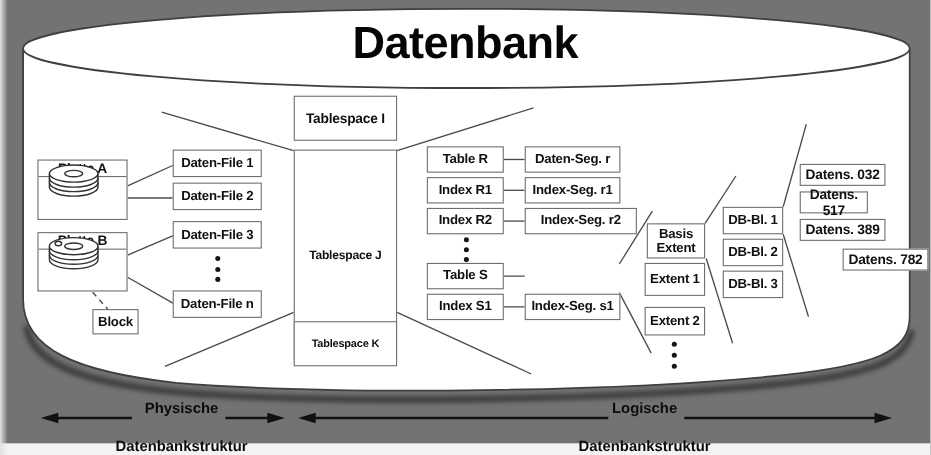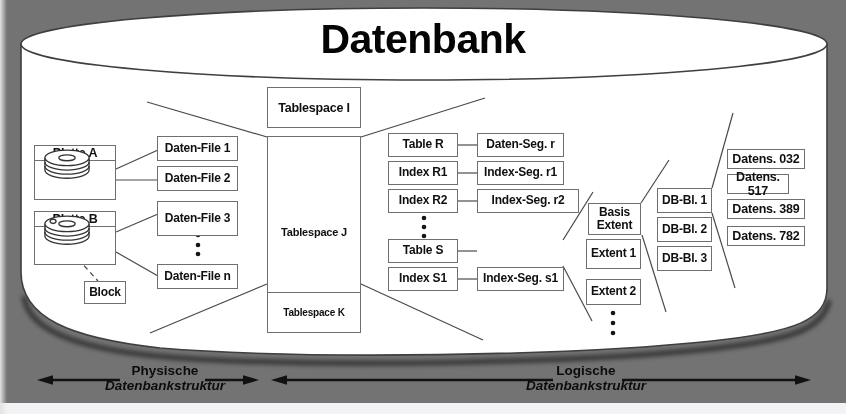--- a/index.html
+++ b/index.html
@@ -22,21 +22,21 @@
   .platte{flex-direction:column;justify-content:flex-start;}
   .ptitle{width:100%;height:15px;border-bottom:1.3px solid #6f6f6f;box-sizing:border-box;
     display:flex;align-items:center;justify-content:center;font-size:12.5px;}
   .picon{margin-top:2px;}
   #title{
     position:absolute;left:0;top:17px;width:846px;text-align:center;z-index:2;
     font-size:41px;font-weight:bold;color:#050505;letter-spacing:-0.5px;line-height:1.1;
   }
   .flabel{position:absolute;z-index:2;text-align:center;font-weight:bold;
     font-size:13.5px;color:#0c0c0c;line-height:1;}
-  .flabel .l2{margin-top:1px;font-style:italic;}
+  .flabel .l2{margin-top:21px;}
 </style>
 </head>
 <body>
 
 <div id="canvas">
 
   <svg id="cyl" width="846" height="414" viewBox="0 0 846 414">
     <defs>
       <filter id="soft" x="-20%" y="-20%" width="140%" height="140%">
         <feGaussianBlur stdDeviation="2.2"></feGaussianBlur>
@@ -140,21 +140,21 @@
         <ellipse cx="32" cy="12" rx="10" ry="3.6"></ellipse>
         <ellipse cx="15" cy="9" rx="3.6" ry="2.6"></ellipse>
       </g>
     </svg>
   </div>
 
   <div class="box" style="left:84px;top:281px;width:42px;height:23px;">Block</div>
 
   <div class="box" style="left:157px;top:136px;width:81px;height:25px;">Daten-File 1</div>
   <div class="box" style="left:157px;top:166px;width:81px;height:25px;">Daten-File 2</div>
-  <div class="box" style="left:157px;top:201px;width:81px;height:35px;">Daten-File 3</div>
+  <div class="box" style="left:157px;top:201px;width:81px;height:25px;">Daten-File 3</div>
   <div class="box" style="left:157px;top:264px;width:81px;height:25px;">Daten-File n</div>
 
   <div class="box" style="left:267px;top:87px;width:94px;height:41px;font-size:12.5px;">Tablespace I</div>
   <div class="box" style="left:267px;top:136px;width:94px;height:192px;font-size:11px;">Tablespace J</div>
   <div class="box" style="left:267px;top:292px;width:94px;height:41px;font-size:10px;">Tablespace K</div>
 
   <div class="box" style="left:388px;top:133px;width:70px;height:24px;">Table R</div>
   <div class="box" style="left:388px;top:161px;width:70px;height:24px;">Index R1</div>
   <div class="box" style="left:388px;top:189px;width:70px;height:24px;">Index R2</div>
   <div class="box" style="left:388px;top:239px;width:70px;height:24px;">Table S</div>
@@ -169,21 +169,21 @@
   <div class="box" style="left:586px;top:239px;width:55px;height:30px;">Extent 1</div>
   <div class="box" style="left:586px;top:279px;width:55px;height:26px;">Extent 2</div>
 
   <div class="box" style="left:657px;top:188px;width:55px;height:25px;">DB-Bl. 1</div>
   <div class="box" style="left:657px;top:217px;width:55px;height:25px;">DB-Bl. 2</div>
   <div class="box" style="left:657px;top:246px;width:55px;height:25px;">DB-Bl. 3</div>
 
   <div class="box" style="left:727px;top:149px;width:78px;height:20px;font-size:12.5px;">Datens. 032</div>
   <div class="box" style="left:727px;top:174px;width:62px;height:20px;font-size:12.5px;">Datens. 517</div>
   <div class="box" style="left:727px;top:199px;width:78px;height:20px;font-size:12.5px;">Datens. 389</div>
-  <div class="box" style="left:727px;top:226px;width:78px;height:20px;font-size:12.5px;">Datens. 782</div>
+  <div class="box" style="left:766px;top:226px;width:78px;height:20px;font-size:12.5px;">Datens. 782</div>
 
   <div class="flabel" style="left:85px;top:364px;width:160px;">
     <div>Physische</div>
     <div class="l2">Datenbankstruktur</div>
   </div>
   <div class="flabel" style="left:506px;top:364px;width:160px;">
     <div>Logische</div>
     <div class="l2">Datenbankstruktur</div>
   </div>
 

